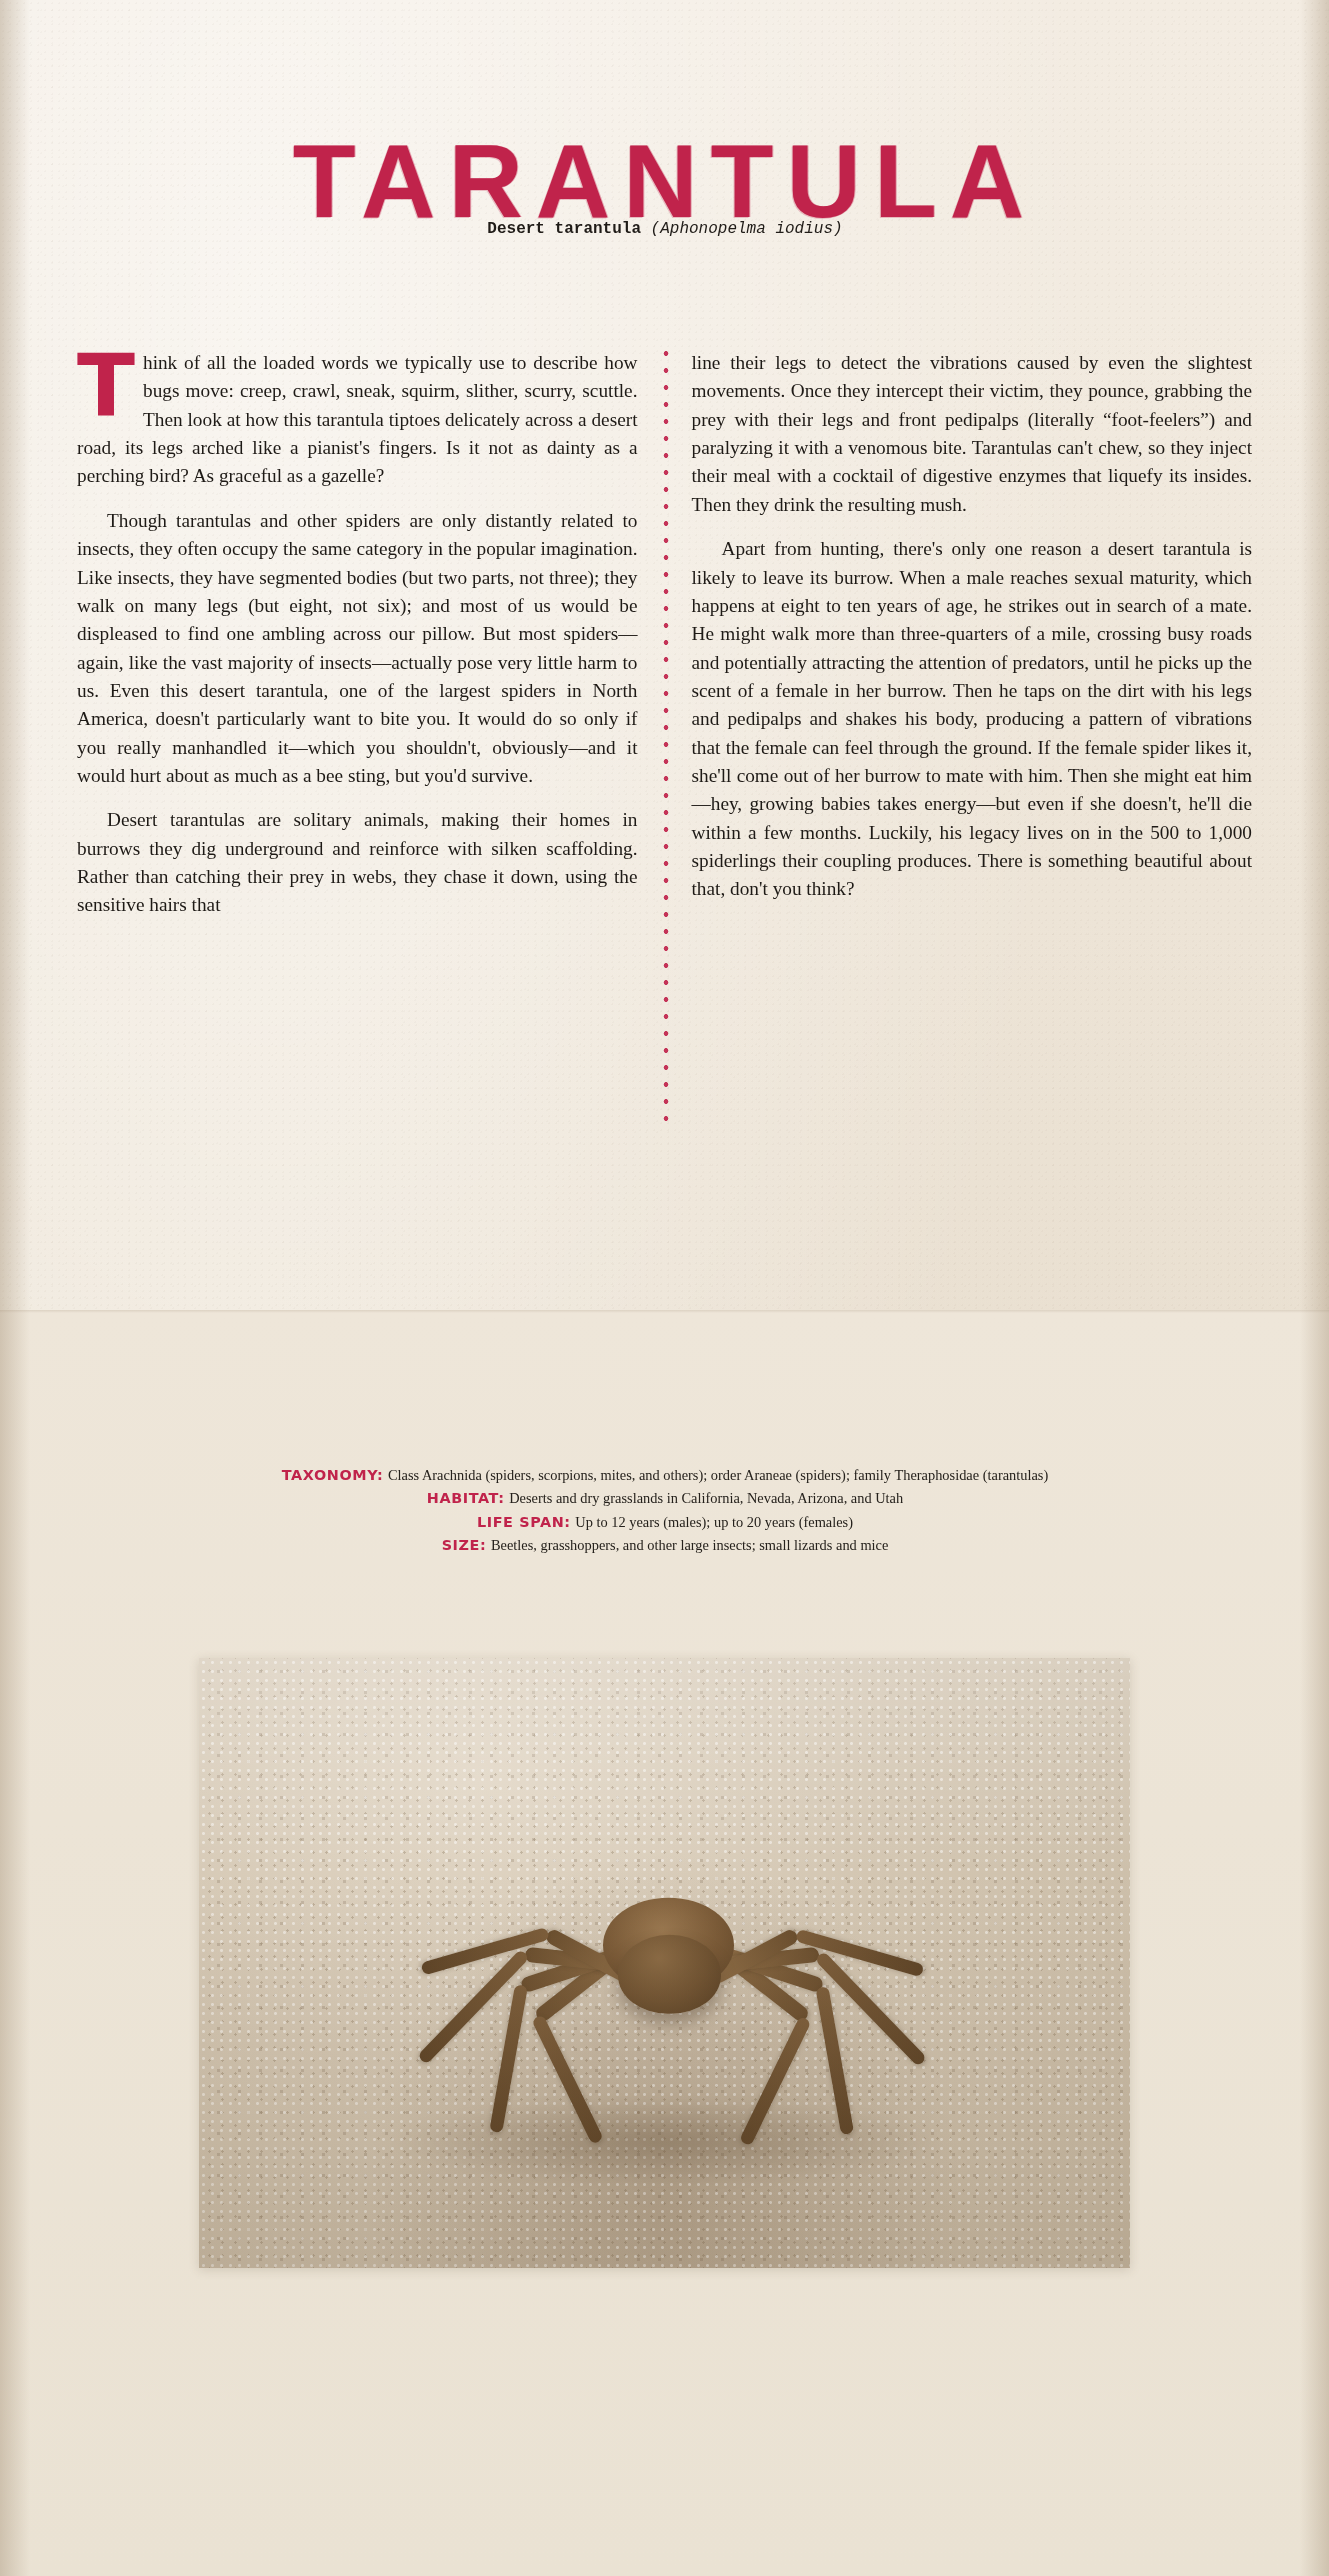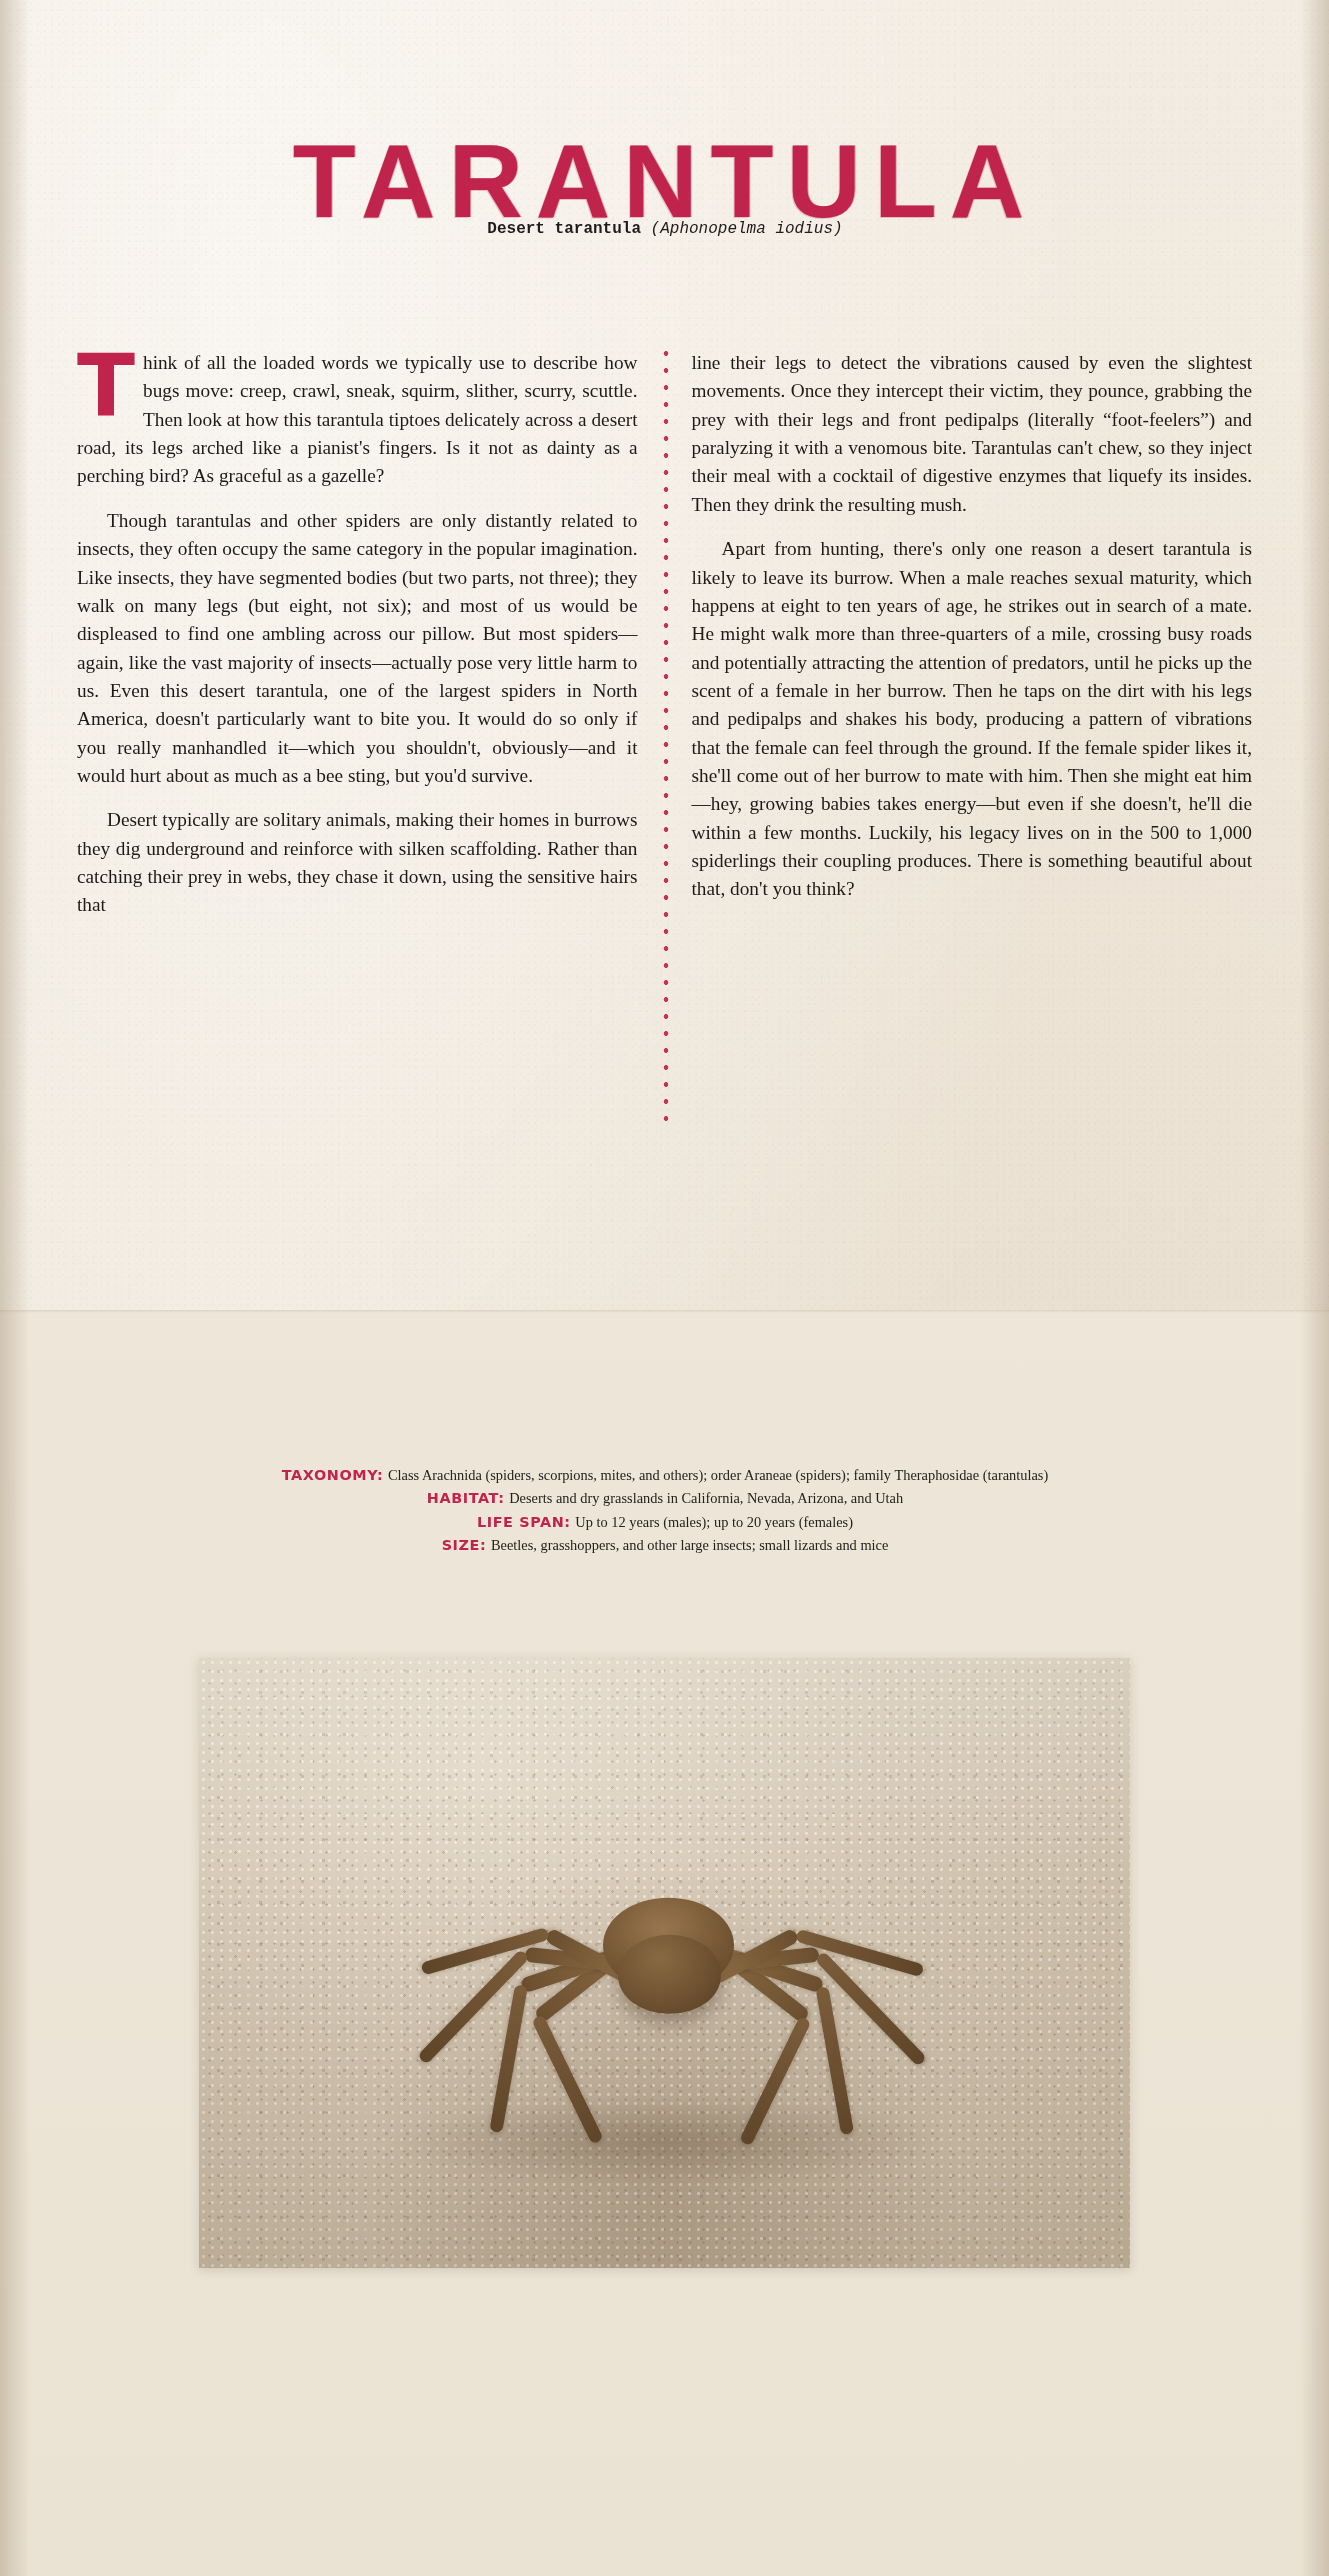--- a/index.html
+++ b/index.html
@@ -262,21 +262,21 @@
     <b>Desert tarantula</b>
     <i>(Aphonopelma iodius)</i>
   </div>
 
   <div class="col-rule"></div>
 
   <div class="columns">
     <div class="col">
       <p class="first"><span class="dropcap">T</span><span>hink of all the loaded words we typically use to describe how bugs move: creep, crawl, sneak, squirm, slither, scurry, scuttle. Then look at how this tarantula tiptoes delicately across a desert road, its legs arched like a pianist's fingers. Is it not as dainty as a perching bird? As graceful as a gazelle?</span></p>
       <p>Though tarantulas and other spiders are only distantly related to insects, they often occupy the same category in the popular imagination. Like insects, they have segmented bodies (but two parts, not three); they walk on many legs (but eight, not six); and most of us would be displeased to find one ambling across our pillow. But most spiders—again, like the vast majority of insects—actually pose very little harm to us. Even this desert tarantula, one of the largest spiders in North America, doesn't particularly want to bite you. It would do so only if you really manhandled it—which you shouldn't, obviously—and it would hurt about as much as a bee sting, but you'd survive.</p>
-      <p>Desert typically are solitary animals, making their homes in burrows they dig underground and reinforce with silken scaffolding. Rather than catching their prey in webs, they chase it down, using the sensitive hairs that</p>
+      <p>Desert tarantulas are solitary animals, making their homes in burrows they dig underground and reinforce with silken scaffolding. Rather than catching their prey in webs, they chase it down, using the sensitive hairs that</p>
     </div>
     <div class="col">
       <p class="first">line their legs to detect the vibrations caused by even the slightest movements. Once they intercept their victim, they pounce, grabbing the prey with their legs and front pedipalps (literally “foot-feelers”) and paralyzing it with a venomous bite. Tarantulas can't chew, so they inject their meal with a cocktail of digestive enzymes that liquefy its insides. Then they drink the resulting mush.</p>
       <p>Apart from hunting, there's only one reason a desert tarantula is likely to leave its burrow. When a male reaches sexual maturity, which happens at eight to ten years of age, he strikes out in search of a mate. He might walk more than three-quarters of a mile, crossing busy roads and potentially attracting the attention of predators, until he picks up the scent of a female in her burrow. Then he taps on the dirt with his legs and pedipalps and shakes his body, producing a pattern of vibrations that the female can feel through the ground. If the female spider likes it, she'll come out of her burrow to mate with him. Then she might eat him—hey, growing babies takes energy—but even if she doesn't, he'll die within a few months. Luckily, his legacy lives on in the 500 to 1,000 spiderlings their coupling produces. There is something beautiful about that, don't you think?</p>
     </div>
   </div>
 
   <div class="facts">
     <div class="fact-row">
       <span class="fact-label">TAXONOMY:</span>

